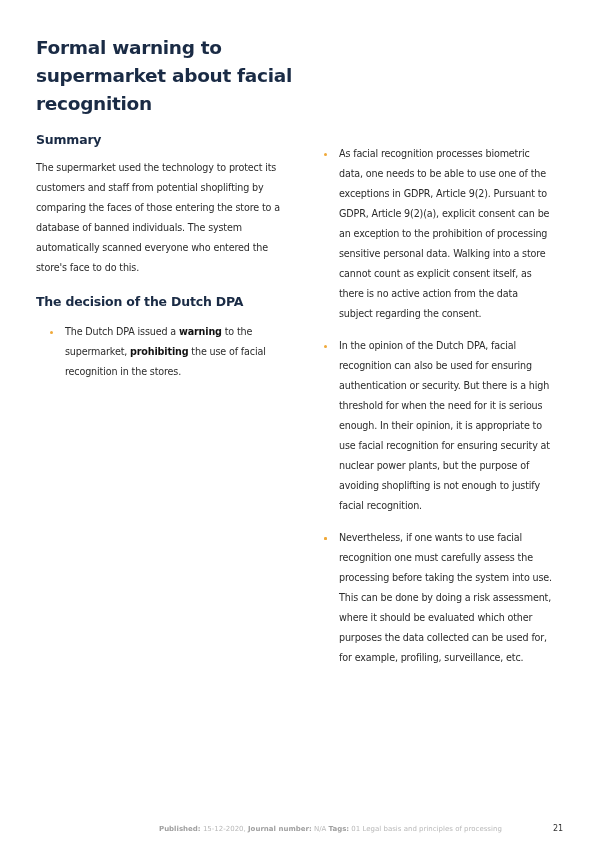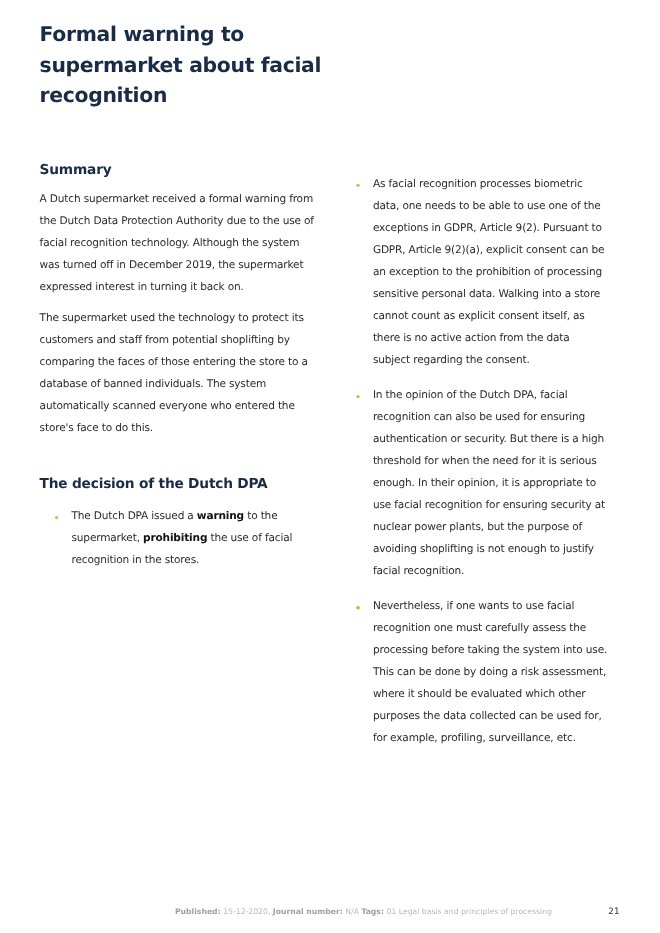--- a/index.html
+++ b/index.html
@@ -1,47 +1,46 @@
 <!DOCTYPE html>
 <html><head>
 <meta charset="utf-8">
 <style>
   html, body { margin: 0; padding: 0; background: #ffffff; }
   body { width: 600px; height: 848px; position: relative; overflow: hidden;
          font-family: "DejaVu Sans", sans-serif; color: #2b2b2b; }
-  .title { position: absolute; left: 36px; top: 18px; width: 320px;
+  .title { position: absolute; left: 36px; top: 34px; width: 320px;
            font-family: "DejaVu Sans", sans-serif; font-weight: bold;
            font-size: 18.5px; line-height: 28px; color: #1a2b45; margin: 0; letter-spacing: -0.3px; }
-  .col { position: absolute; top: 146px; }
+  .col { position: absolute; top: 132px; }
   .col-left { left: 36px; width: 250px; }
   .col-right { left: 310px; width: 255px; }
   h2 { font-family: "DejaVu Sans", sans-serif; font-weight: bold; font-size: 12.5px;
        color: #1a2b45; margin: 0 0 10px 0; line-height: 16px; letter-spacing: -0.2px; }
   p { font-size: 9.6px; line-height: 20px; margin: 0 0 8px 0; color: #2b2b2b; letter-spacing: -0.15px; }
-  h2.decision { margin-top: 32px; margin-bottom: 8px; }
+  h2.decision { margin-top: 16px; margin-bottom: 8px; }
   ul { list-style: none; margin: 12px; padding: 0; }
   li { position: relative; padding-left: 17px; font-size: 9.6px; line-height: 20px;
        color: #2b2b2b; margin-bottom: 12px; letter-spacing: -0.15px; }
   li .bullet { position: absolute; left: 2px; top: 9px; width: 3px; height: 3px;
                border-radius: 50%; background: #f0a93a; }
   b { font-weight: bold; color: #111; }
   .footer { position: absolute; left: 0; top: 825px; width: 600px; font-size: 7px;
             color: #b8b8b8; }
   .footer .meta { position: absolute; left: 147px; top: 0; white-space: nowrap; margin-left: 12px; }
   .footer .lbl { color: #a0a0a0; font-weight: bold; }
   .footer .page-num { position: absolute; left: 553px; top: -1px; color: #333; font-size: 8px; }
 </style>
 </head>
 <body>
 
 <h1 class="title">Formal warning to supermarket about facial recognition</h1>
 
 <section class="col col-left">
   <h2>Summary</h2>
-  <p>A Dutch supermarket received a formal warning from the Dutch Data Protection Authority due to the use of facial recognition technology. Although the system was turned off in December 2019, the supermarket expressed interest in turning it back on.</p>
   <p>The supermarket used the technology to protect its customers and staff from potential shoplifting by comparing the faces of those entering the store to a database of banned individuals. The system automatically scanned everyone who entered the store's face to do this.</p>
 
   <h2 class="decision">The decision of the Dutch DPA</h2>
   <ul>
     <li>
       <span class="bullet"></span>
       <span>The Dutch DPA issued a </span><b>warning</b><span> to the supermarket, </span><b>prohibiting</b><span> the use of facial recognition in the stores.</span>
     </li>
   </ul>
 </section>

